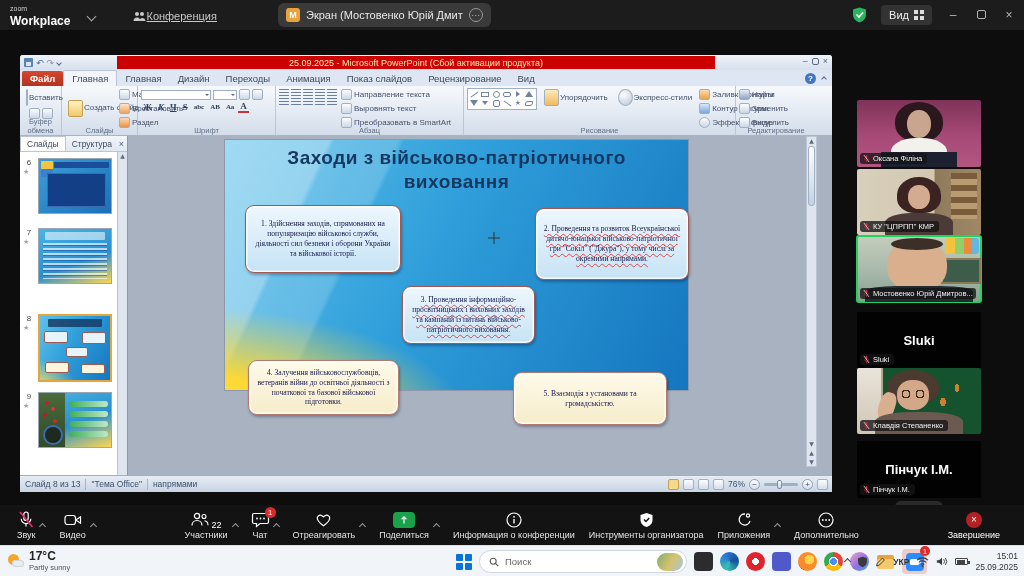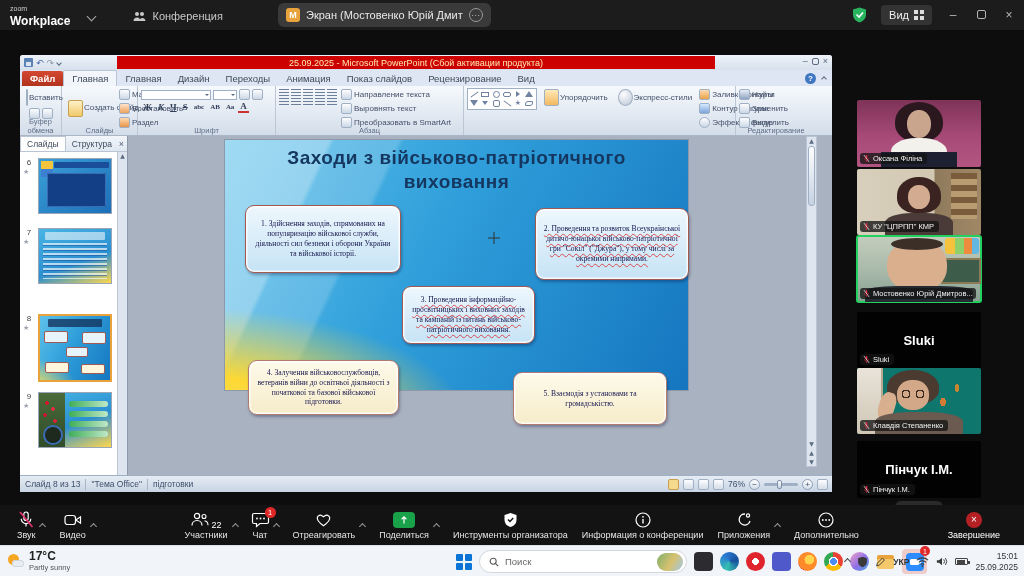--- a/index.html
+++ b/index.html
@@ -9,21 +9,21 @@
   
   .topbar { position:absolute; left:0; top:0; width:1024px; height:32px; background:#1c1c1c;
     display:flex; align-items:center; color:#ddd; }
   .brand { margin-left:10px; line-height:1; cursor:default; }
   .brand .z1 { font-size:7px; color:#cfcfcf; display:block; }
   .brand .z2 { font-size:12px; font-weight:bold; color:#fff; }
   .chev { width:7px; height:7px; border-right:1.5px solid #aaa; border-bottom:1.5px solid #aaa;
     transform:rotate(45deg); display:inline-block; }
   .chev.up { transform:rotate(-135deg); }
   .topbar-chev { margin:0 0 0 18px; }
-  .tab-conf { display:flex; align-items:center; gap:6px; margin-left:38px; font-size:11px; color:#c9c9c9; }
+  .tab-conf { display:flex; align-items:center; margin-left:38px; font-size:11px; color:#c9c9c9;text-decoration:underline; }
   .tab-screen { position:absolute; left:278px; top:3px; height:24px; background:#3a3a3a; border-radius:6px;
     display:flex; align-items:center; gap:6px; padding:0 8px; font-size:11px; color:#e8e8e8; }
   .m-avatar { width:14px; height:14px; border-radius:3px; background:#e8a33d; color:#fff; font-size:9px;
     font-weight:bold; display:flex; align-items:center; justify-content:center; }
   .ellipsis-circle { width:14px; height:14px; border:1px solid #999; border-radius:50%; color:#bbb;
     font-size:9px; display:flex; align-items:center; justify-content:center; line-height:0; }
   .topbar-right { position:absolute; right:8px; top:0; height:30px; display:flex; align-items:center; gap:14px; }
   .view-pill { background:#333; border-radius:4px; height:20px; display:flex; align-items:center; gap:5px;
     padding:0 8px; font-size:11px; color:#eee; }
   .win-btn { color:#b5b5b5; font-size:12px; width:14px; text-align:center; }
@@ -151,21 +151,21 @@
   .p2 .hair { position:absolute; left:40px; top:8px; width:44px; height:36px; border-radius:50% 50% 40% 40%; background:#3a2320; }
   .p2 .face { position:absolute; left:51px; top:16px; width:22px; height:24px; border-radius:48%; background:#d3ab90; }
   .p2 .body { position:absolute; left:28px; top:44px; width:68px; height:24px; border-radius:40% 40% 0 0; background:#4a3a38; }
   .p3 { background:linear-gradient(180deg,#c4cdbd 0%,#a7b8a9 55%,#86a090 100%); }
   .p3 .poster { position:absolute; right:2px; top:2px; width:34px; height:16px; border-radius:3px;
     background:linear-gradient(90deg,#f4c23d 0 30%, #8fd06a 30% 55%, #ef8b3c 55% 80%, #63b8e2 80%); }
   .p3 .board { position:absolute; right:0px; top:22px; width:40px; height:26px; background:#3d5c49; border:2px solid #8a7a58; }
   .p3 .face { position:absolute; left:30px; top:4px; width:60px; height:52px; border-radius:46%; background:#d9af8e; }
   .p3 .hairline { position:absolute; left:34px; top:2px; width:52px; height:12px; border-radius:50%; background:#3c2f28; }
   .p3 .body { position:absolute; left:8px; top:50px; width:108px; height:18px; border-radius:30% 30% 0 0; background:#262a33; }
-  .p5 { background:#0f766e; }
+  .p5 { background:#14532d; }
   .p5 .wall { position:absolute; inset:0;
     background:radial-gradient(5px 7px at 86px 34px,#d27c33 60%,transparent 61%),
                radial-gradient(4px 6px at 100px 20px,#c9842e 60%,transparent 61%),
                radial-gradient(4px 5px at 74px 12px,#b9763a 60%,transparent 61%); }
   .p5 .window { position:absolute; left:0; top:0; width:26px; height:66px; background:linear-gradient(180deg,#e9e4da,#cfc6b4); border-right:2px solid #b8a88e; }
   .p5 .hair { position:absolute; left:30px; top:2px; width:52px; height:34px; border-radius:50% 50% 40% 40%; background:#4a3a30; }
   .p5 .face { position:absolute; left:40px; top:12px; width:32px; height:30px; border-radius:46%; background:#d3a888; }
   .p5 .glasses { position:absolute; left:43px; top:22px; width:26px; height:8px;
     background:radial-gradient(circle at 6px 4px, transparent 0 3px, #3a2a22 3px 4.5px, transparent 4.5px),
                radial-gradient(circle at 20px 4px, transparent 0 3px, #3a2a22 3px 4.5px, transparent 4.5px); }
@@ -464,20 +464,21 @@
             <div class="srow">
                 <span class="mini-ic" style="background:linear-gradient(#d8e8ff,#7ba4d8)"></span>
                 <span class="slabel">Контур фигуры</span>
               </div>
             <div class="srow">
                 <span class="mini-ic" style="border-radius:50%"></span>
                 <span class="slabel">Эффекты фигур</span>
               </div>
           </div>
         </div>
+        <div class="rglabel">Рисование</div>
       </div>
 
       <div class="rgroup" style="width:80px;border-right:none">
         <div style="display:flex;flex-direction:column;gap:1px">
           <div class="srow">
               <span class="mini-ic" style="background:linear-gradient(#e8edf6,#8fa4c4)"></span>
               <span class="slabel">Найти</span>
             </div>
           <div class="srow">
               <span class="mini-ic"></span>
@@ -585,21 +586,21 @@
           </span>
         </div>
       </div>
     </div>
 
     <div class="ppt-status">
       <span style="margin-left:5px">Слайд 8 из 13</span>
       <span class="st-sep"></span>
       <span>"Тема Office"</span>
       <span class="st-sep"></span>
-      <span>підготовки</span>
+      <span>напрямами</span>
       <div class="st-right">
         <span class="viewbtn on"></span>
         <span class="viewbtn"></span>
         <span class="viewbtn"></span>
         <span class="viewbtn"></span>
         <span>76%</span>
         <span class="zbtn">−</span>
         <span class="zslider">
             <span class="knob"></span>
           </span>
@@ -797,39 +798,39 @@
         </span>
       </span>
       <span class="zlabel">Поделиться</span>
     </div>
     <span class="zchev"><span class="chev up"></span></span>
   </div>
 
   <div class="zitem">
     <div class="zcol">
       <span class="zico">
-        <svg width="15" height="16" viewBox="0 0 15 16">
-          <path d="M7.5 1 13.5 3v5c0 3.4-2.4 5.8-6 7-3.6-1.2-6-3.6-6-7V3z" fill="#fff"></path>
-          <path d="M5 7.5 7 9.5l3.2-3.5" stroke="#131313" stroke-width="1.5" fill="none"></path>
-        </svg>
-      </span>
-      <span class="zlabel">Инструменты организатора</span>
-    </div>
-  </div>
-
-  <div class="zitem">
-    <div class="zcol">
-      <span class="zico">
         <svg width="16" height="16" viewBox="0 0 16 16">
           <circle cx="8" cy="8" r="7" fill="none" stroke="#fff" stroke-width="1.2"></circle>
           <circle cx="8" cy="4.8" r=".9" fill="#fff"></circle>
           <line x1="8" y1="7" x2="8" y2="11.5" stroke="#fff" stroke-width="1.4"></line>
         </svg>
       </span>
       <span class="zlabel">Информация о конференции</span>
+    </div>
+  </div>
+
+  <div class="zitem">
+    <div class="zcol">
+      <span class="zico">
+        <svg width="15" height="16" viewBox="0 0 15 16">
+          <path d="M7.5 1 13.5 3v5c0 3.4-2.4 5.8-6 7-3.6-1.2-6-3.6-6-7V3z" fill="#fff"></path>
+          <path d="M5 7.5 7 9.5l3.2-3.5" stroke="#131313" stroke-width="1.5" fill="none"></path>
+        </svg>
+      </span>
+      <span class="zlabel">Инструменты организатора</span>
     </div>
   </div>
 
   <div class="zitem">
     <div class="zcol">
       <span class="zico">
         <svg width="17" height="15" viewBox="0 0 17 15">
           <path d="M10 2a5.5 5.5 0 1 0 5 7" fill="none" stroke="#fff" stroke-width="1.3"></path>
           <circle cx="13" cy="3.5" r="1.6" fill="none" stroke="#fff" stroke-width="1.2"></circle>
         </svg>

